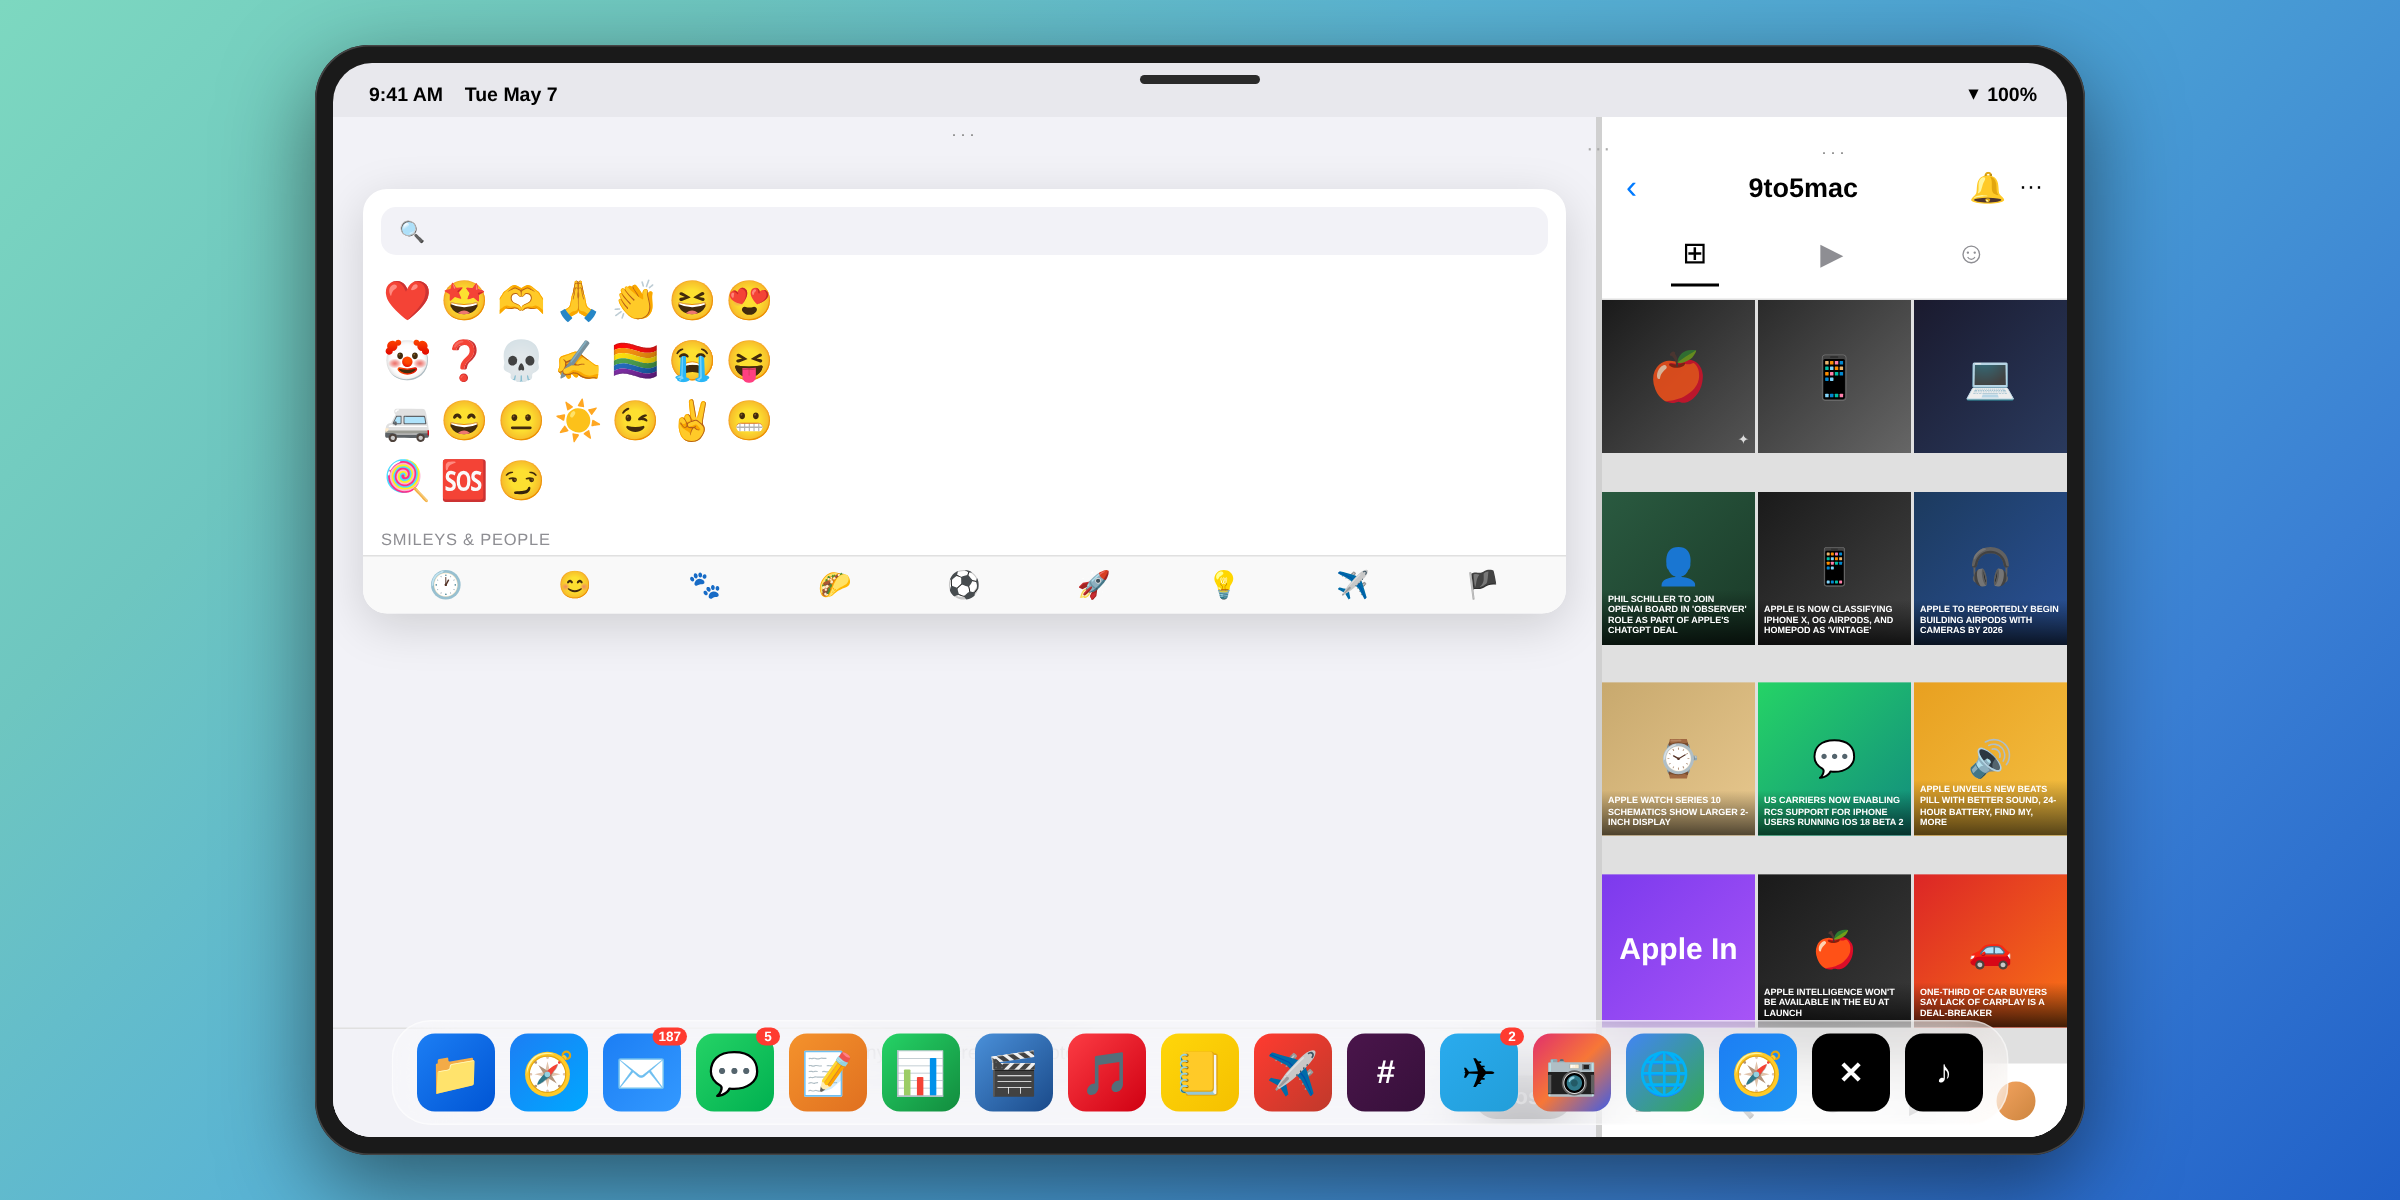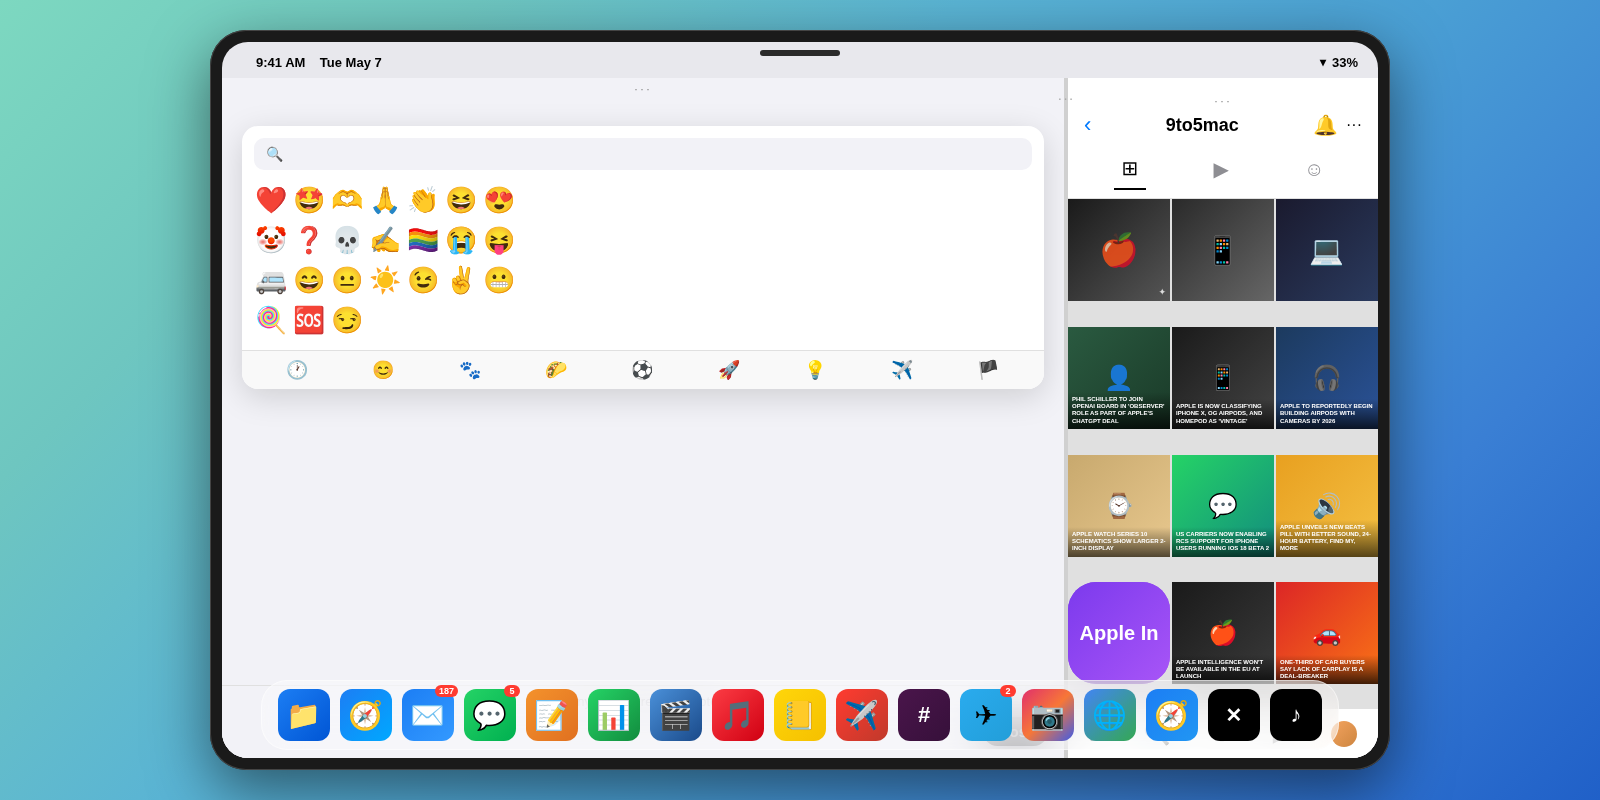--- a/index.html
+++ b/index.html
@@ -39,21 +39,21 @@
     
     .status-bar {
       height: 40px;
       background: transparent;
       display: flex;
       align-items: center;
       justify-content: space-between;
       padding: 0 20px;
       position: absolute;
       top: 0;
-      left: 14px;
+      left: 4px;
       right: 0;
       z-index: 100;
     }
     .status-left {
       font-size: 13px;
       font-weight: 600;
       color: #000;
     }
     .status-right {
       display: flex;
@@ -332,21 +332,21 @@
     
     .fi-1 { background: linear-gradient(135deg, #1a1a1a 50%, #333 100%); }
     .fi-2 { background: linear-gradient(135deg, #2a2a2a, #555); }
     .fi-3 { background: linear-gradient(135deg, #1a1a2e, #16213e); }
     .fi-4 { background: linear-gradient(135deg, #2d5a27, #4a8c3f); }
     .fi-5 { background: linear-gradient(135deg, #1a1a1a, #333); }
     .fi-6 { background: linear-gradient(135deg, #1c3a5e, #2a5298); }
     .fi-7 { background: linear-gradient(135deg, #c8a96e, #e8c88e); }
     .fi-8 { background: linear-gradient(135deg, #25d366, #128c7e); }
     .fi-9 { background: linear-gradient(135deg, #e8a020, #f4c043); }
-    .fi-10 { background: linear-gradient(135deg, #7c3aed, #a855f7); border-radius: 28px; }
+    .fi-10 { background: linear-gradient(135deg, #7c3aed, #a855f7); }
     .fi-11 { background: linear-gradient(135deg, #1a1a1a, #444); }
     .fi-12 { background: linear-gradient(135deg, #dc2626, #ef4444); }
 
     
     .app-right-bottom-nav {
       height: 50px;
       background: #fff;
       border-top: 1px solid #e0e0e0;
       display: flex;
       align-items: center;
@@ -465,21 +465,21 @@
     <div class="camera-notch"></div>
 
     <div class="status-bar">
       <div class="status-left">
         <span>9:41 AM</span>
         &nbsp;&nbsp;
         <span>Tue May 7</span>
       </div>
       <div class="status-right">
         <span class="wifi-icon">▾</span>
-        <span>33%</span>
+        <span>100%</span>
       </div>
     </div>
 
     <div class="main-content">
 
       <div class="app-left">
         <div class="three-dots left-three-dots">···</div>
 
         <div class="emoji-picker">
           <div class="emoji-search-bar">
@@ -514,20 +514,21 @@
               <div class="emoji-cell">✌️</div>
               <div class="emoji-cell">😬</div>
             </div>
             <div class="emoji-row">
               <div class="emoji-cell">🍭</div>
               <div class="emoji-cell">🆘</div>
               <div class="emoji-cell">😏</div>
             </div>
           </div>
 
+          <div class="emoji-section-label">SMILEYS &amp; PEOPLE</div>
 
           <div class="emoji-category-bar">
             <span class="emoji-cat-icon">🕐</span>
             <span class="emoji-cat-icon">😊</span>
             <span class="emoji-cat-icon">🐾</span>
             <span class="emoji-cat-icon">🌮</span>
             <span class="emoji-cat-icon">⚽</span>
             <span class="emoji-cat-icon">🚀</span>
             <span class="emoji-cat-icon">💡</span>
             <span class="emoji-cat-icon">✈️</span>

